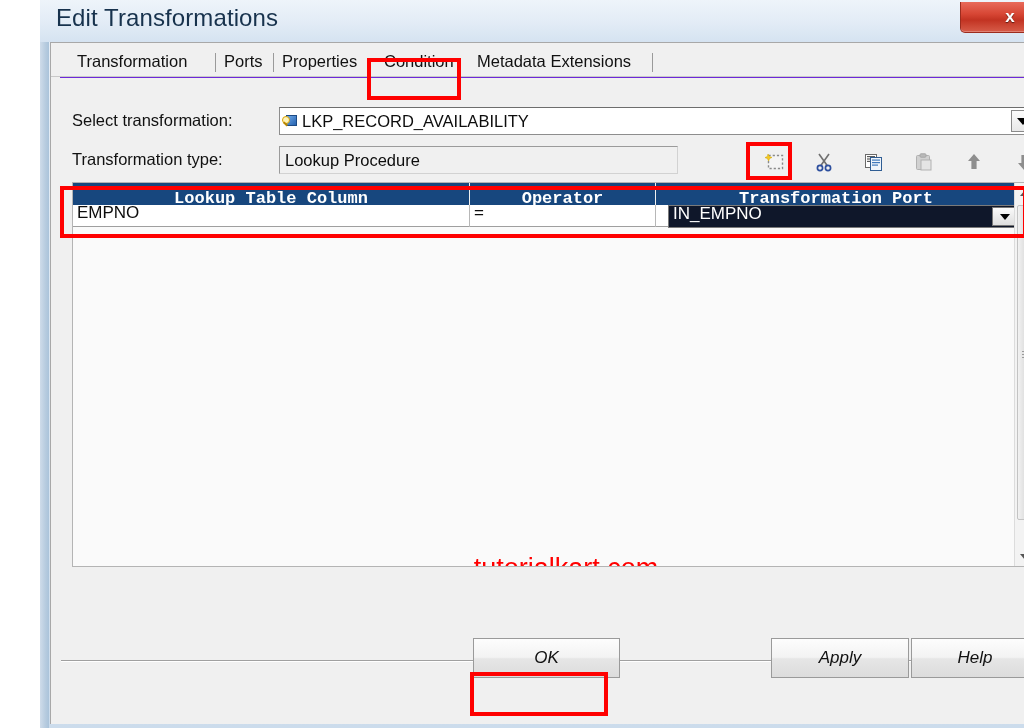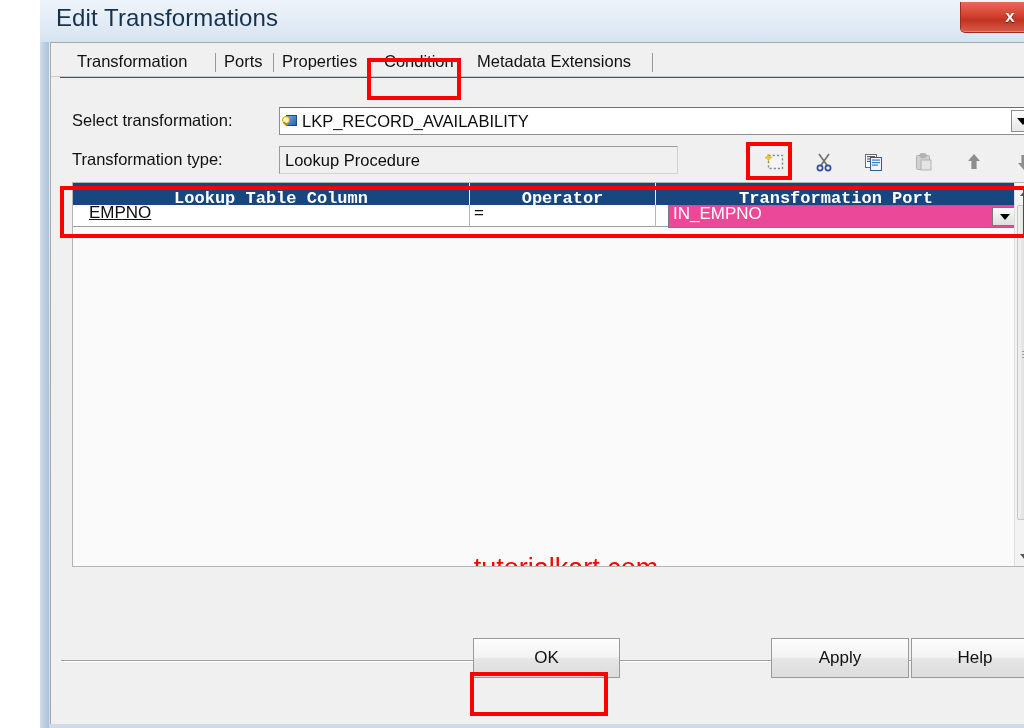--- a/index.html
+++ b/index.html
@@ -202,21 +202,21 @@
     display: flex; align-items: center;
     font-size: 17px; color: #0d0d0d;
     padding-left: 4px; overflow: hidden; white-space: nowrap;
   }
   .dcell > span { position: relative; top: -3px; }
   .dsep { position: absolute; top: 0; width: 1px; height: 22px; background: #b7b7b7; }
 
   #port-editor {
     position: absolute; left: 595px; top: 0;
     width: 352px; height: 23px;
-    background: #ec4899;
+    background: #0f172a;
     border: 1px solid #7a7a7a;
     display: flex; align-items: center;
   }
   #port-editor-text {
     font-size: 17px; color: #ffffff; padding-left: 4px;
     white-space: nowrap; position: relative; top: -3px;
   }
   #port-editor-arrow {
     position: absolute; right: 1px; top: 1px;
     width: 26px; height: 19px;
@@ -286,20 +286,21 @@
     border-top: 1px solid #a0a0a0;
     border-bottom: 1px solid #ffffff;
   }
   .dlg-btn {
     position: absolute; top: 595px; height: 40px;
     background: linear-gradient(to bottom, #fdfdfd 0%, #f3f3f3 48%, #e6e6e6 52%, #dcdcdc 100%);
     border: 1px solid #9a9a9a;
     display: flex; align-items: center; justify-content: center;
     font-size: 17px; color: #111;
     cursor: pointer;
+    font-style: italic;
   }
   #resize-grip {
     position: absolute; right: 4px; bottom: 2px; width: 14px; height: 14px;
   }
   #resize-grip i {
     position: absolute; background: #9b9b9b; height: 1.5px;
     transform: rotate(-45deg); transform-origin: left center;
   }
 
   
@@ -419,21 +420,21 @@
           <div class="hcell" style="left:397px; width:185px;">
               <span>Operator</span>
             </div>
           <div class="hsep" style="left:582px;"></div>
           <div class="hcell" style="left:583px; width:360px;">
               <span>Transformation Port</span>
             </div>
         </div>
 
         <div id="grid-row">
-          <div class="dcell" style="left:12px;   width:396px;text-decoration:underline;">
+          <div class="dcell" style="left:0px;   width:396px;">
               <span>EMPNO</span>
             </div>
           <div class="dsep" style="left:396px;"></div>
           <div class="dcell" style="left:397px; width:185px;">
               <span>=</span>
             </div>
           <div class="dsep" style="left:582px;"></div>
 
           <div id="port-editor">
             <span id="port-editor-text">IN_EMPNO</span>

